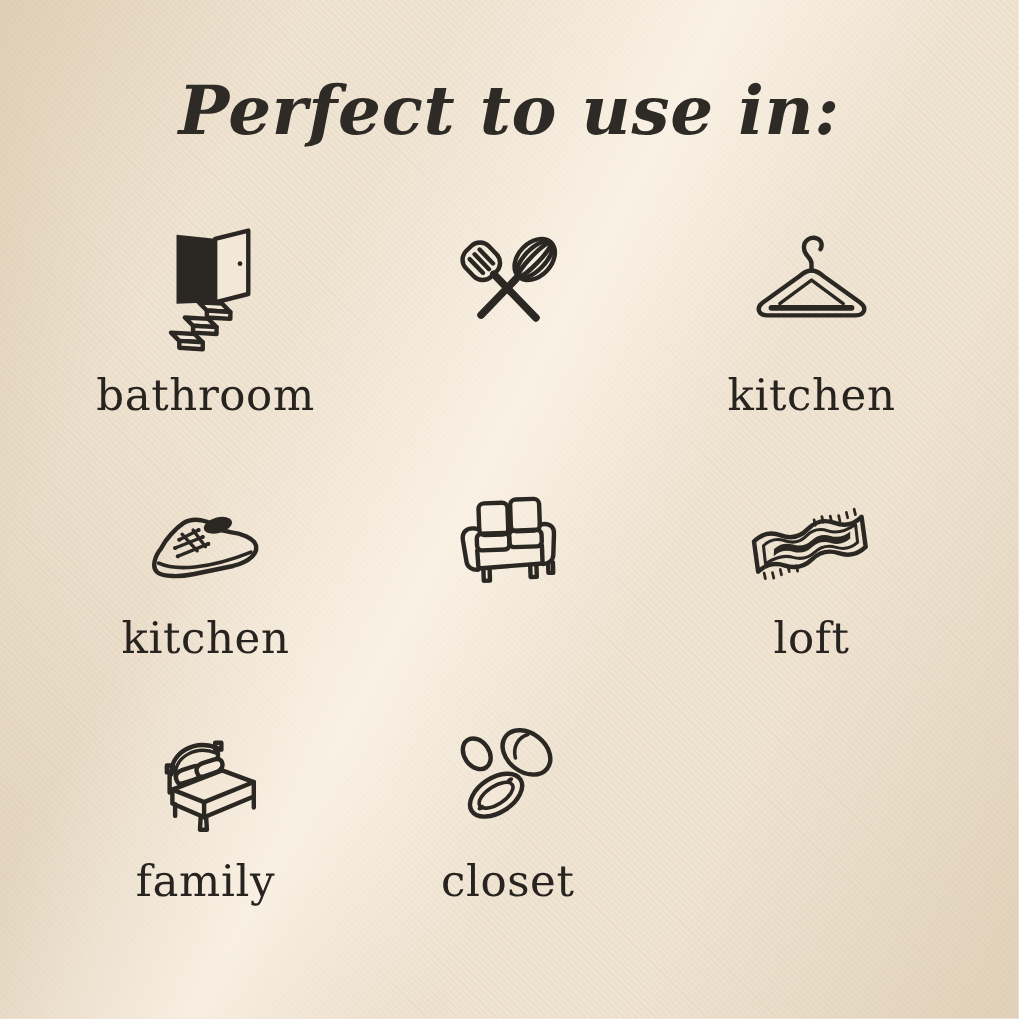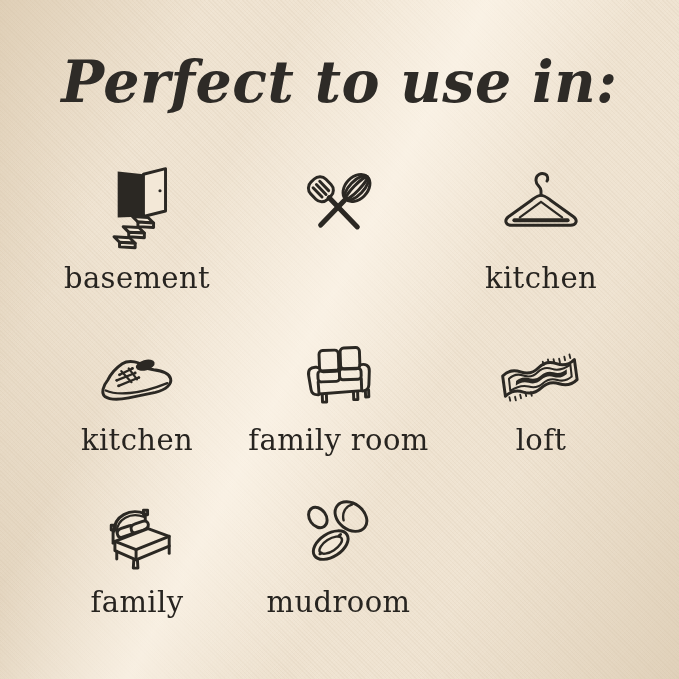--- a/index.html
+++ b/index.html
@@ -14,21 +14,21 @@
     background-image:
       linear-gradient(118deg, rgba(210,190,160,0.55) 0%, rgba(210,190,160,0) 20%),
       linear-gradient(118deg, rgba(0,0,0,0) 30%, rgba(253,246,235,0.75) 47%, rgba(0,0,0,0) 62%),
       linear-gradient(296deg, rgba(206,186,156,0.45) 0%, rgba(206,186,156,0) 26%),
       linear-gradient(64deg, rgba(204,184,154,0.38) 0%, rgba(204,184,154,0) 32%),
       repeating-linear-gradient(45deg, rgba(140,115,80,0.05) 0 1px, rgba(255,255,255,0) 1px 3px),
       repeating-linear-gradient(-45deg, rgba(255,252,246,0.07) 0 1px, rgba(255,255,255,0) 1px 3px);
   }
   .title{
     margin:0;padding-top:46px;text-align:center;
-    font-size:57px;font-weight:700;font-style:italic;
+    font-size:45px;font-weight:700;font-style:italic;
     letter-spacing:0.5px;color:#2e2b27;line-height:1.25;
   }
   .grid{
     margin:50px 42px 0;
     display:grid;
     grid-template-columns:190px 213px 192px;
     row-gap:34px;
   }
   .cell{display:flex;flex-direction:column;align-items:center;}
   .iconbox{height:88px;display:flex;align-items:center;justify-content:center;}
@@ -56,21 +56,21 @@
             <circle class="ink" cx="75" cy="28" r="1.7"></circle>
             <polygon class="paper" points="45,56 62,57 68,63 51,62"></polygon>
             <polygon class="paper" points="51,62 68,63 68,68 51,67"></polygon>
             <polygon class="paper" points="35,67 52,68 58,74 41,73"></polygon>
             <polygon class="paper" points="41,73 58,74 58,79 41,78"></polygon>
             <polygon class="paper" points="25,78 42,79 48,85 31,84"></polygon>
             <polygon class="paper" points="31,84 48,85 48,90 31,89"></polygon>
           </g>
         </svg>
       </div>
-      <div class="label">basement</div>
+      <div class="label">bathroom</div>
     </div>
 
     <div class="cell">
       <div class="iconbox">
         <svg viewBox="0 0 100 100">
           <g class="ic">
             <g transform="translate(31,27) rotate(-44)">
               <rect x="-11.5" y="-14" width="23" height="26" rx="9"></rect>
               <line x1="-5" y1="-8" x2="-5" y2="6"></line>
               <line x1="0" y1="-8" x2="0" y2="7"></line>
@@ -140,21 +140,20 @@
             <path d="M73,42 C79,40.5 83.5,43 83,49 L82,64 C81.8,68 78.5,70.5 74.5,70.5"></path>
             <rect x="27" y="47" width="23.5" height="12" rx="3.5"></rect>
             <rect x="50.5" y="45.5" width="23.5" height="12" rx="3.5"></rect>
             <path d="M27,59 L27.5,72 L74,70 L74,57"></path>
             <path d="M31,73 L31,81 L35.5,81 L35.5,72.8"></path>
             <path d="M65,71.5 L65,79.5 L69.5,79.5 L69.5,71.2"></path>
             <path d="M78,70 L78,77 L81.5,77 L81.5,69.5"></path>
           </g>
         </svg>
       </div>
-      <div class="label">family room</div>
     </div>
 
 
     <div class="cell">
       <div class="iconbox">
         <svg viewBox="0 0 100 100">
           <g class="ic" stroke-width="2.8" transform="rotate(-13 50 56)">
             <path d="M10,44 Q20,37.5 30,44 T50,44 T70,44 T90,44 L88,66 Q78,72 68,66 T48,66 T28,66 T8,66 Z"></path>
             <path d="M16,48.5 Q24,43.5 32,48.5 T48,48.5 T64,48.5 T84.5,48.5 L83,61.5 Q75,66 67,61.5 T51,61.5 T35,61.5 T14.5,61.5 Z" stroke-width="2.2"></path>
             <path class="ink" d="M23,52.5 Q30,48.5 37,52.5 T51,52.5 T65,52.5 T79.5,52.5 L78.5,57.5 Q71,61.5 64,57.5 T50,57.5 T36,57.5 T21.5,57.5 Z"></path>
@@ -208,17 +207,17 @@
             <ellipse cx="63" cy="30" rx="19" ry="14" transform="rotate(38 63 30)"></ellipse>
             <path d="M55,34 C53,26 57,19 64,17" stroke-width="2.6"></path>
             <ellipse cx="27" cy="31" rx="9" ry="12" transform="rotate(-35 27 31)"></ellipse>
             <ellipse class="paper" cx="41" cy="61" rx="21" ry="12.5" transform="rotate(-33 41 61)"></ellipse>
             <ellipse cx="41" cy="61" rx="14" ry="6.5" transform="rotate(-33 41 61)" stroke-width="2.6"></ellipse>
             <ellipse class="ink" cx="51" cy="50" rx="2.6" ry="1.6" transform="rotate(-33 51 50)"></ellipse>
             <ellipse class="ink" cx="30" cy="70" rx="2.6" ry="1.6" transform="rotate(-33 30 70)"></ellipse>
           </g>
         </svg>
       </div>
-      <div class="label">mudroom</div>
+      <div class="label">closet</div>
     </div>
 
   </div>
 </div>
 
 </body></html>

